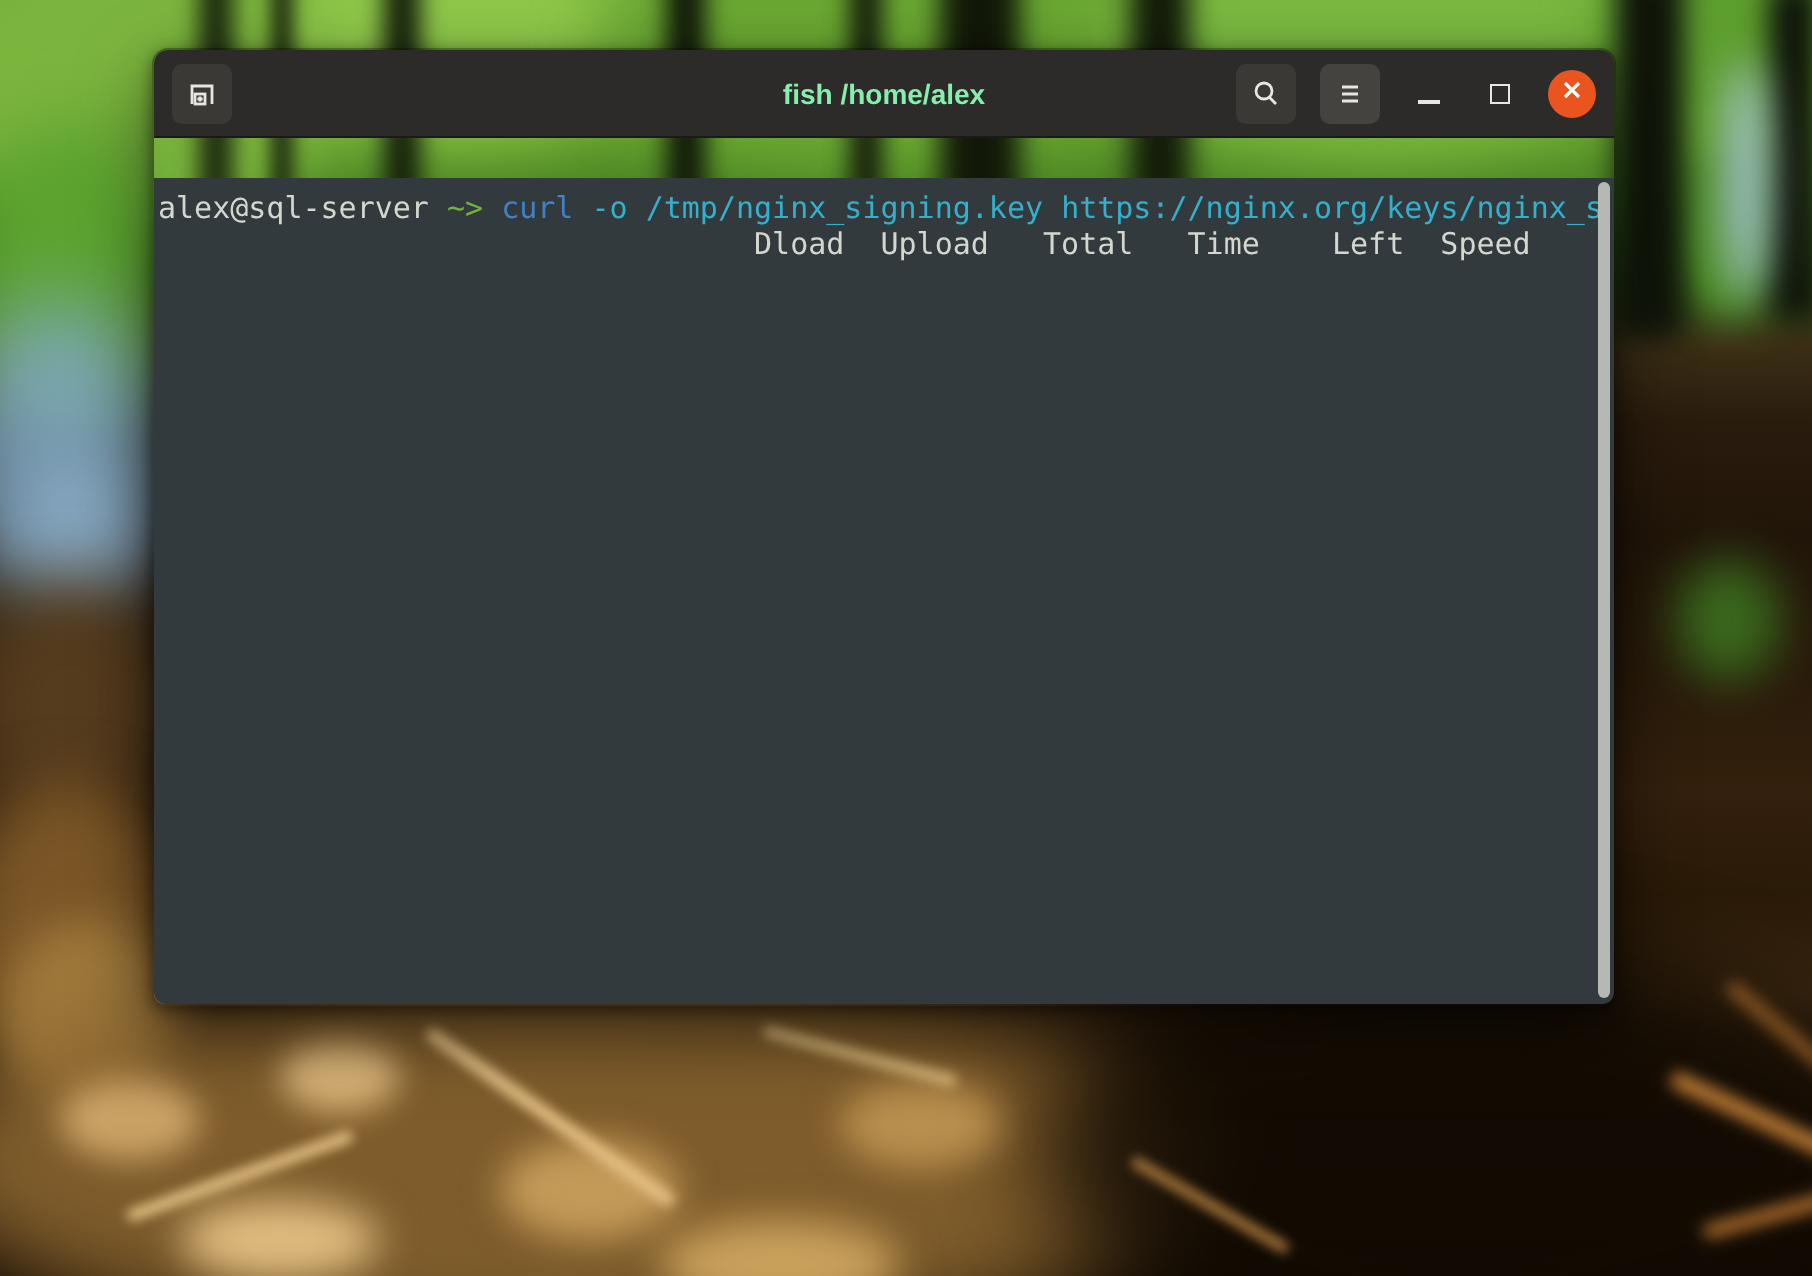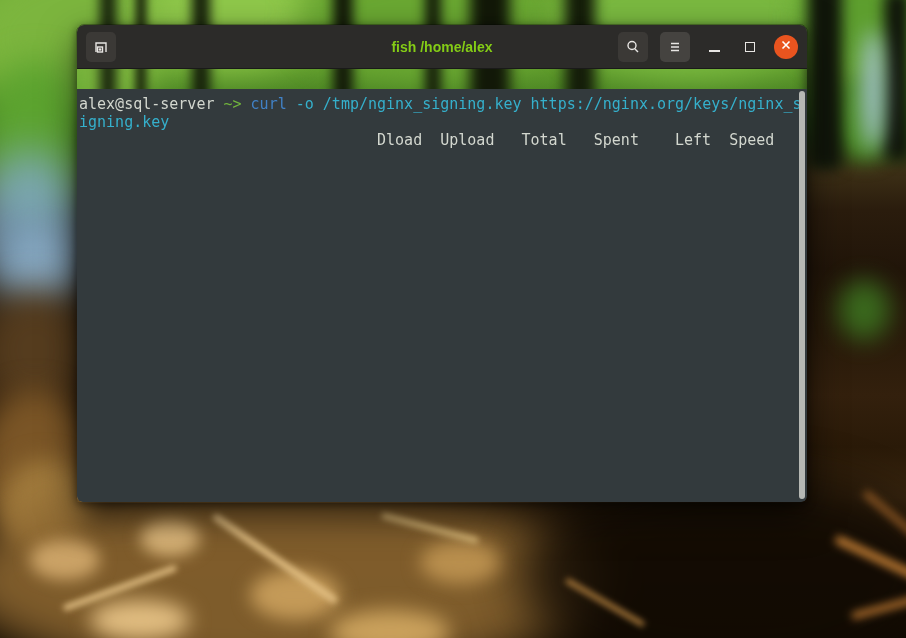--- a/index.html
+++ b/index.html
@@ -30,21 +30,21 @@
     display:flex; align-items:center; padding:0 9px; position:relative;
   }
   .tb-btn {
     width:30px; height:30px; border:none; border-radius:5px;
     background:#3b3936; color:#e8e6e3; display:flex; align-items:center;
     justify-content:center; cursor:pointer; flex:0 0 auto;
   }
   .tb-btn svg { display:block; }
   .title {
     position:absolute; left:0; right:0; text-align:center;
-    color:#84cc16; font-weight:bold; font-size:14px; pointer-events:none;
+    color:#86efac; font-weight:bold; font-size:14px; pointer-events:none;
   }
   .tb-right { margin-left:auto; display:flex; align-items:center; gap:12px; z-index:2; }
   .tb-right .tb-btn.menu { background:#454340; }
   .wc-btn {
     width:24px; height:24px; border:none; background:transparent; color:#e8e6e3;
     display:flex; align-items:center; justify-content:center; cursor:pointer; flex:0 0 auto;
   }
   .min-glyph { width:11px; height:2px; background:#e8e6e3; margin-top:8px; }
   .max-glyph { width:10px; height:10px; border:1.5px solid #e8e6e3; background:transparent; }
   .wc-btn.close {
@@ -163,18 +163,17 @@
             <svg width="12" height="12" viewBox="0 0 12 12" stroke="#ffffff" stroke-width="1.6">
               <path d="M2.5 2.5 L9.5 9.5 M9.5 2.5 L2.5 9.5"></path>
             </svg>
           </span>
         </button>
       </div>
     </div>
 
     <div class="content">
       <div class="line"><span class="fg-user">alex@sql-server </span><span class="fg-green">~&gt; </span><span class="fg-blue">curl </span><span class="fg-cyan">-o </span><span class="fg-cyan">/tmp/nginx_signing.key </span><span class="fg-cyan">https://nginx.org/keys/nginx_s</span></div>
-      <div class="line fg-cyan">igning.key</div>
-      <div class="line">                                 Dload  Upload   Total   Spent    Left  Speed</div>
+      <div class="line">                                 Dload  Upload   Total   Time    Left  Speed</div>
       <div class="scrollbar"></div>
     </div>
   </div>
 </div>
 
 </body></html>

